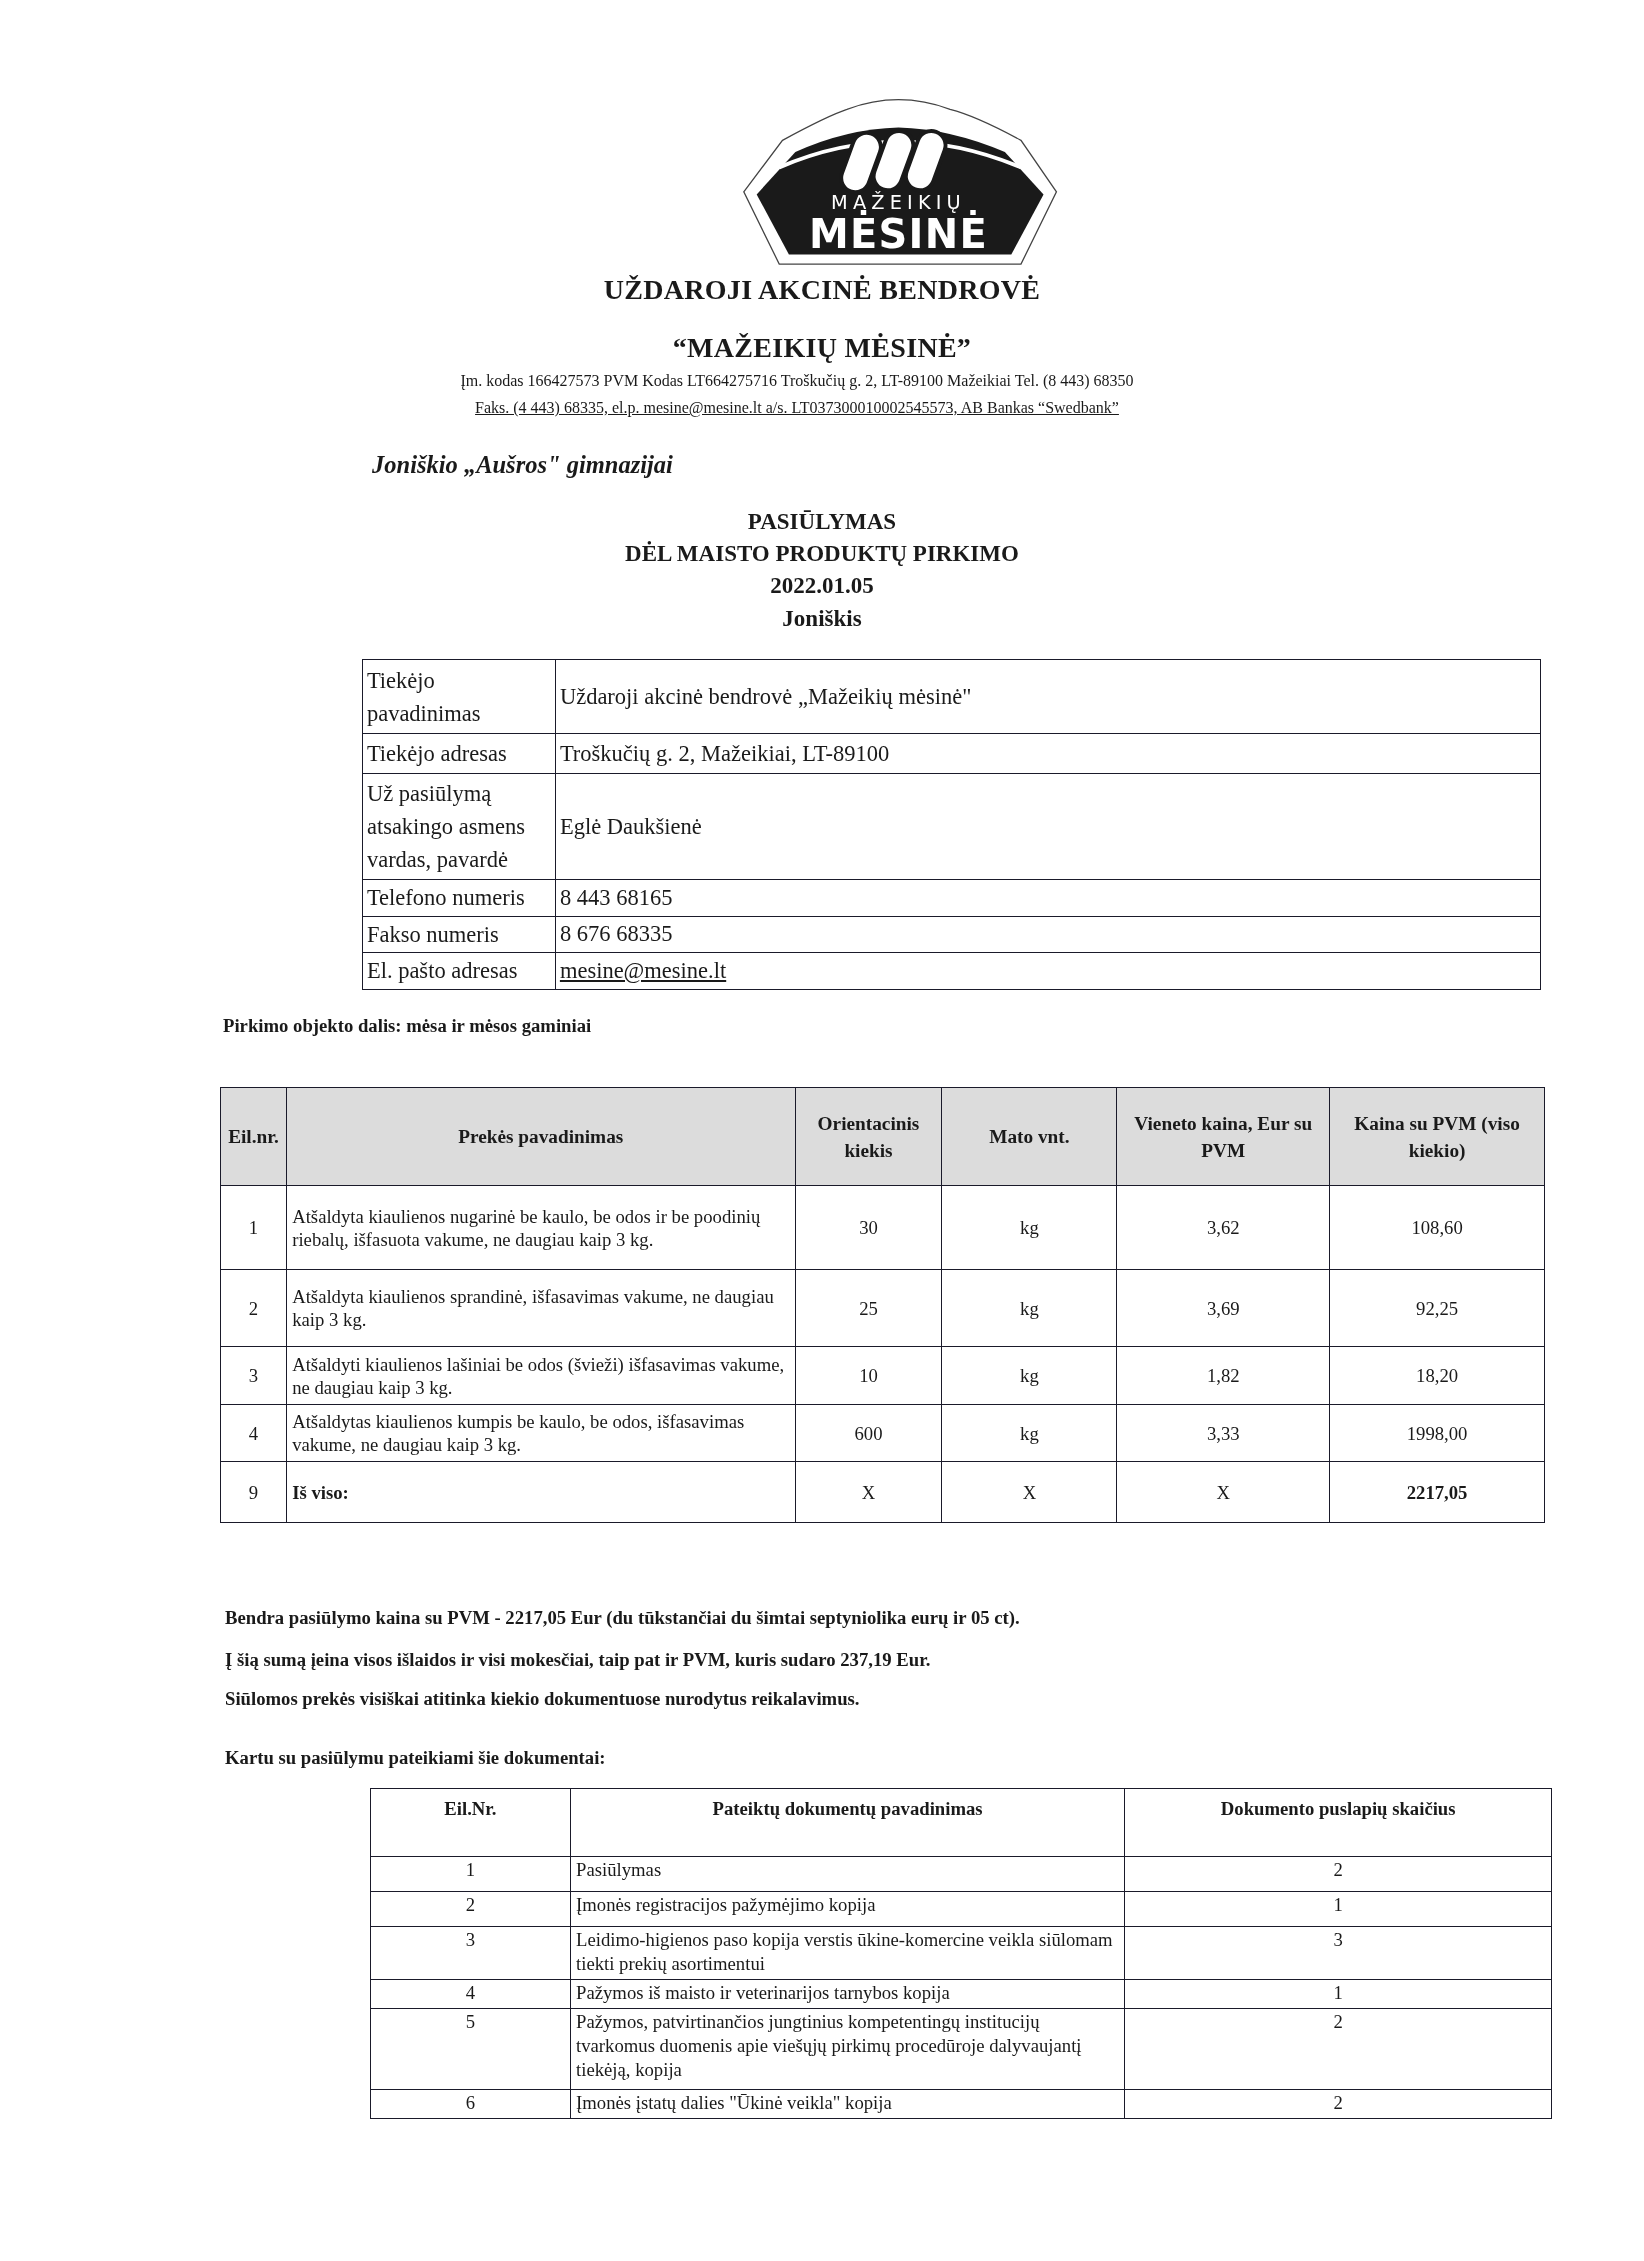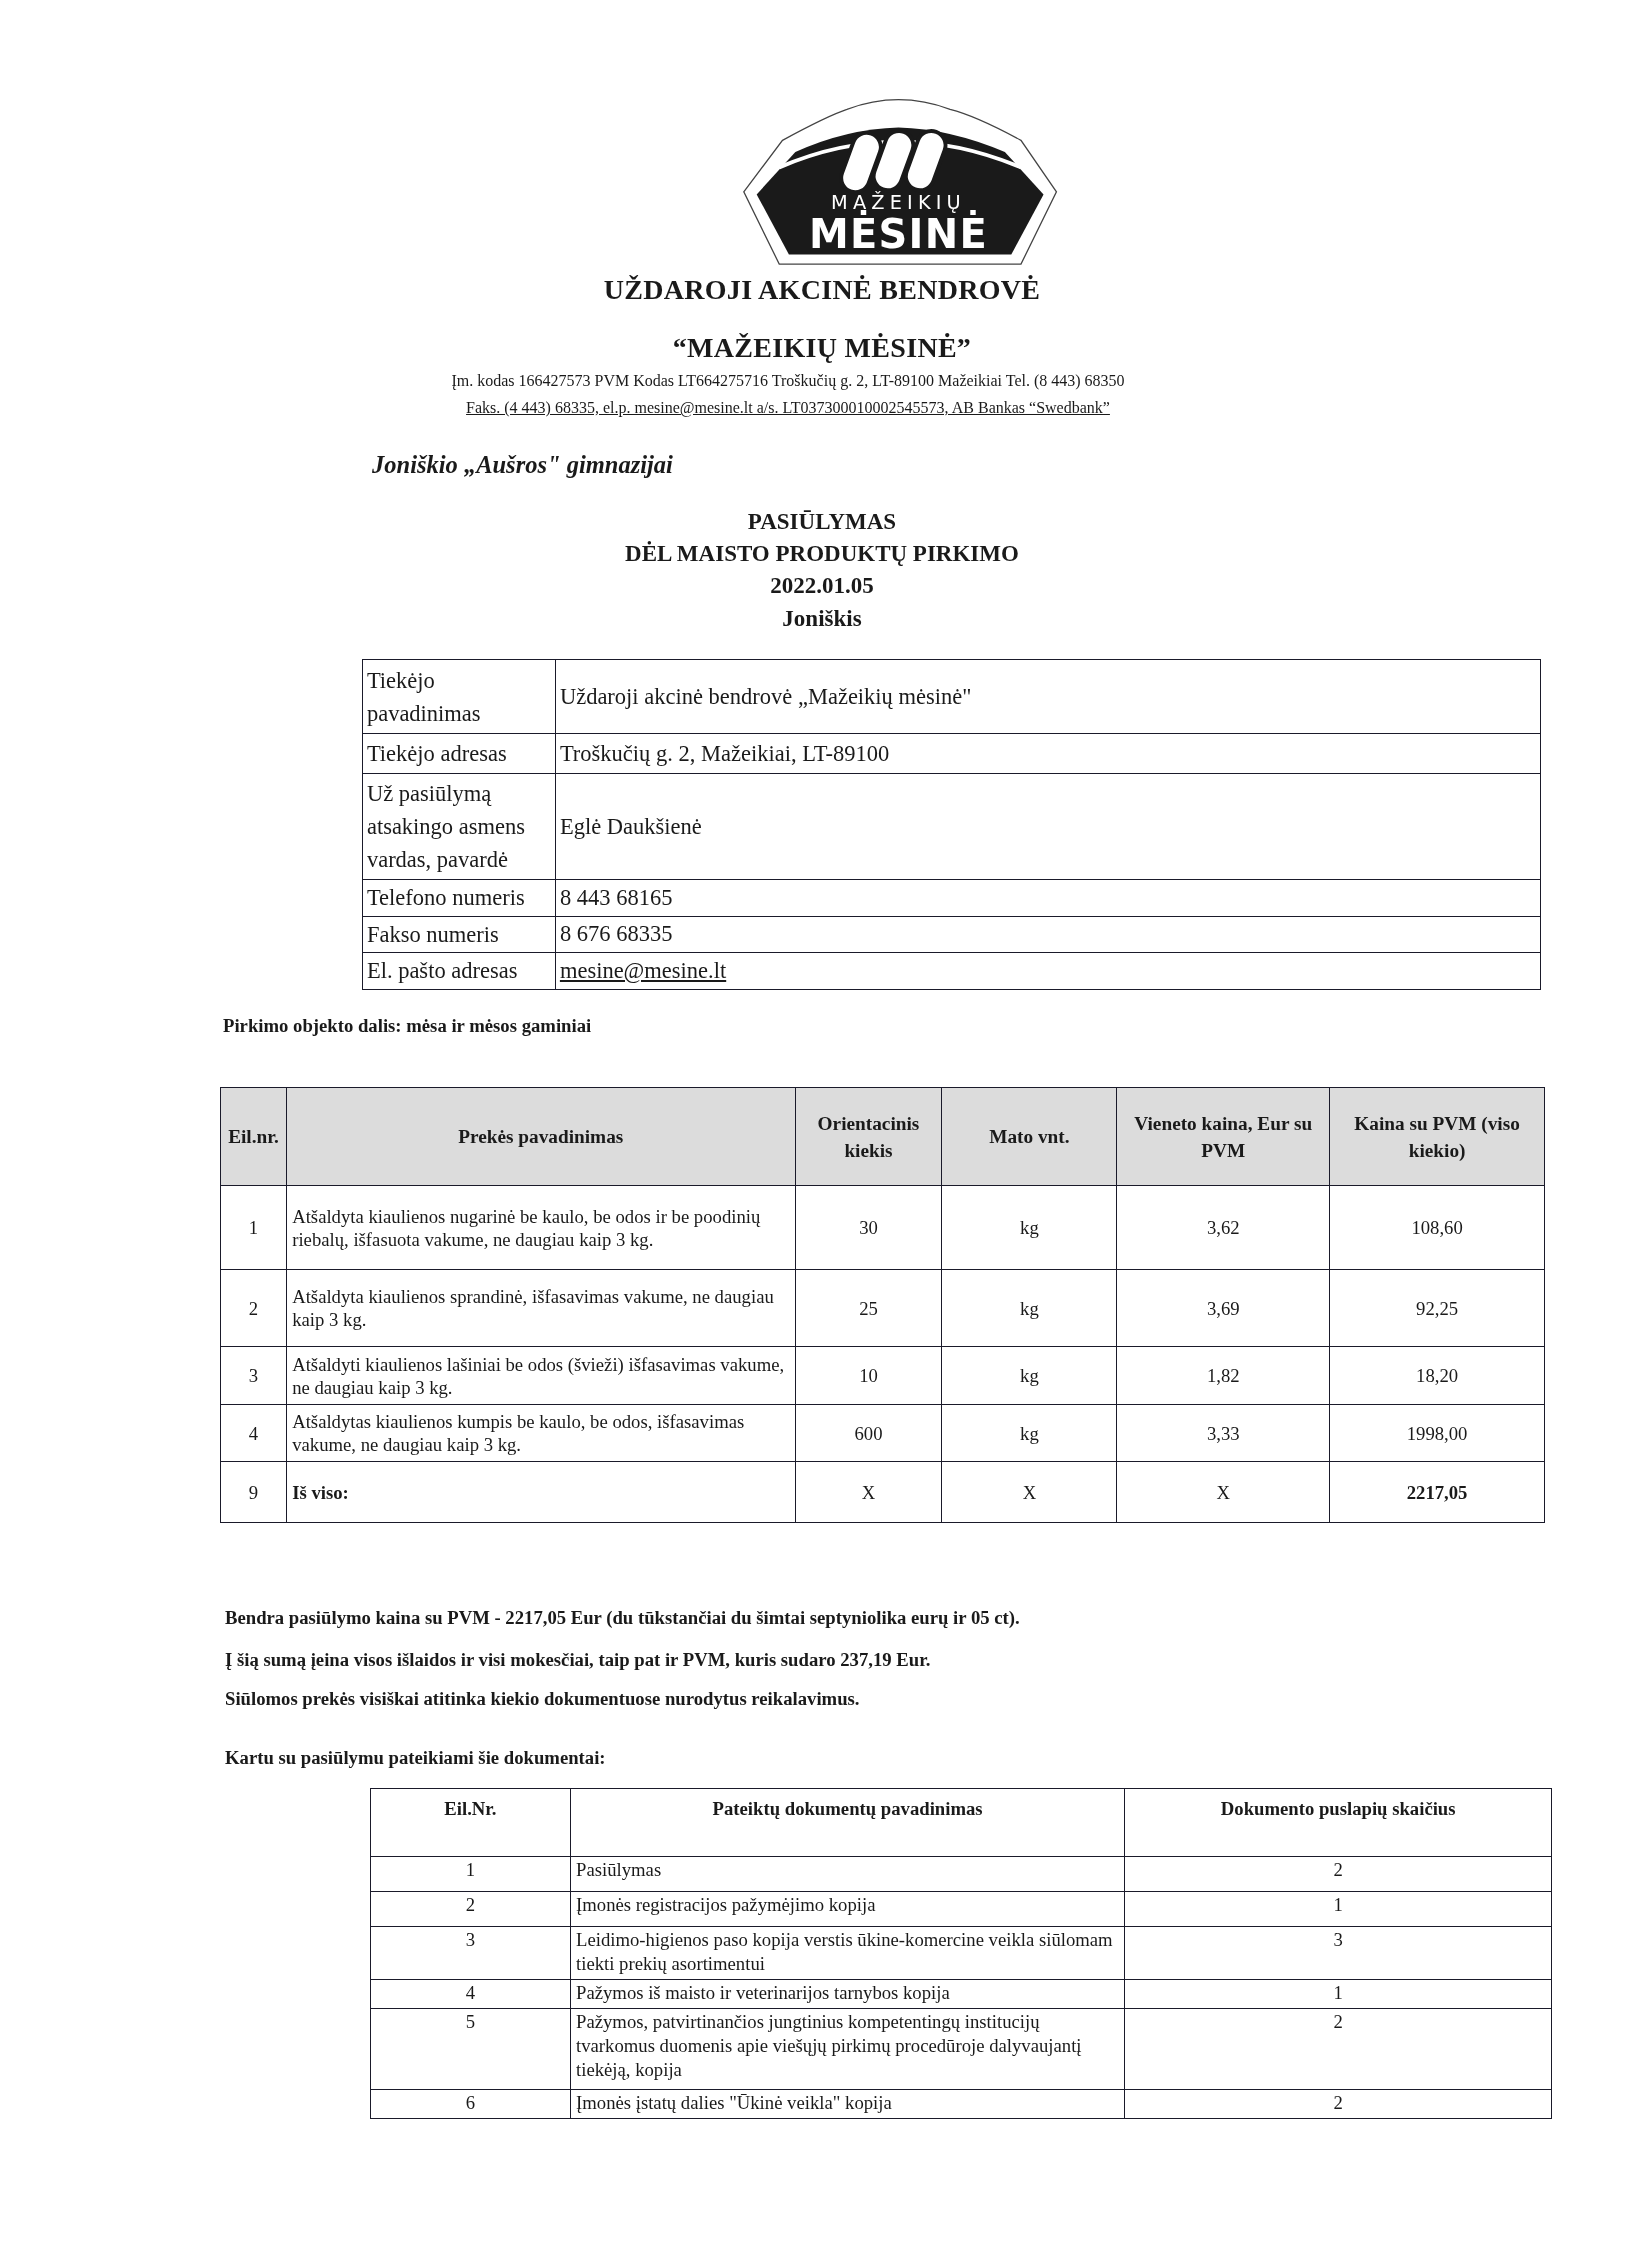--- a/index.html
+++ b/index.html
@@ -4,21 +4,21 @@
   <style>
     * { box-sizing: border-box; margin: 0; padding: 0; }
     html, body { width: 1644px; height: 2261px; background: #ffffff; }
     body { position: relative; font-family: "Liberation Serif", "DejaVu Serif", serif; color: #1a1a1a; overflow: hidden; }
 
     .logo { position: absolute; left: 718px; top: 90px; width: 361px; height: 187px; text-align: center; }
 
     .company-title { position: absolute; left: 0; width: 1644px; text-align: center; font-weight: bold; font-size: 28px; letter-spacing: 0.3px; }
     .company-title.l1 { top: 274px; }
     .company-title.l2 { top: 332px; }
-    .company-info { position: absolute; left: 6px; width: 1564px; text-align: center; font-size: 16px; }
+    .company-info { position: absolute; left: 15px; width: 1564px; text-align: center; font-size: 16px; }
     .company-info.l1 { top: 372px; }
     .company-info.l2 { top: 399px; }
     .company-info.l2 span { text-decoration: underline; }
 
     .recipient { position: absolute; left: 372px; top: 451px; font-size: 24.5px; font-weight: bold; font-style: italic; }
 
     .doc-heading { position: absolute; left: 0; width: 1644px; text-align: center; font-weight: bold; font-size: 23px; }
     .doc-heading.h1 { top: 509px; }
     .doc-heading.h2 { top: 541px; }
     .doc-heading.h3 { top: 573px; }

